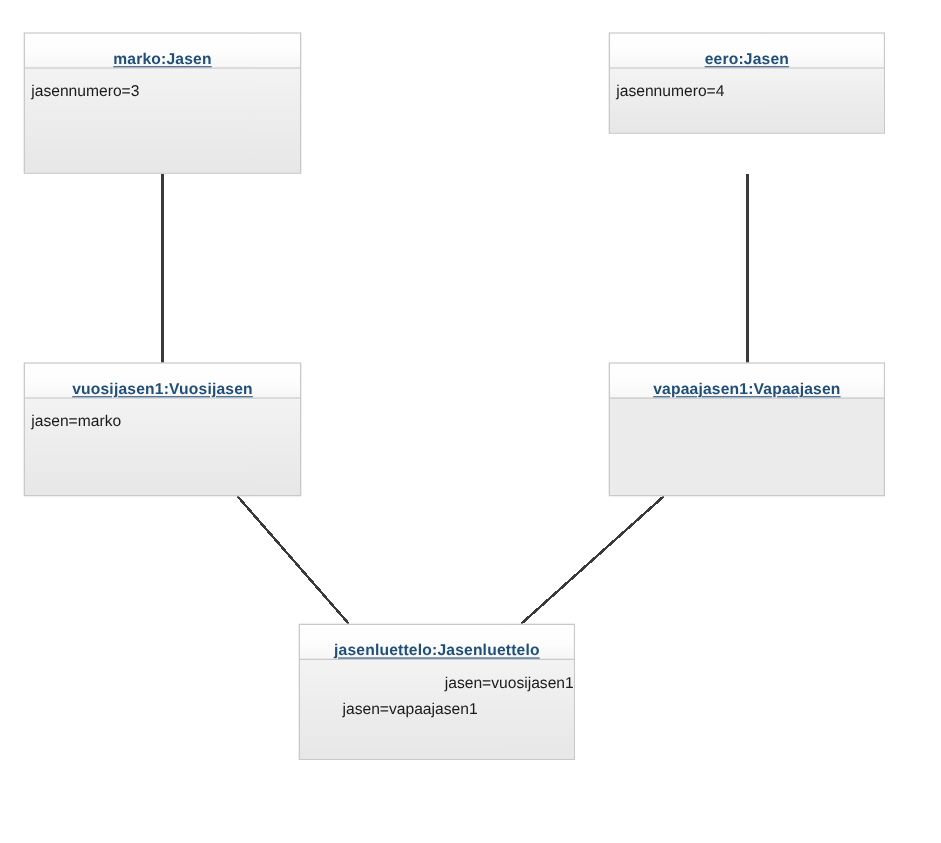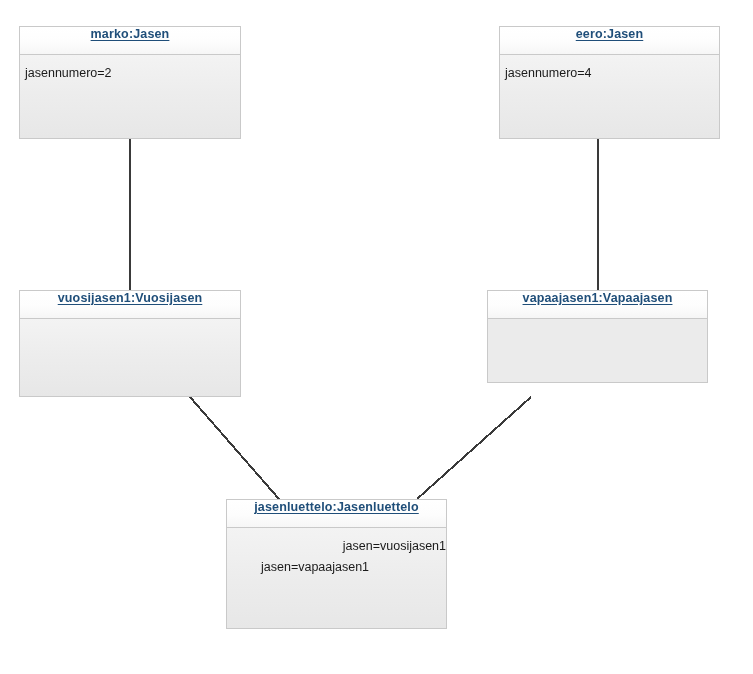--- a/index.html
+++ b/index.html
@@ -39,21 +39,21 @@
     background: #ebebeb;
     box-shadow: 0 0 0 0 transparent;
   }
 
   .uml-object-header {
     box-sizing: border-box;
     height: 28px;
     border-bottom: 1px solid #c9c9c9;
     background: linear-gradient(to bottom, #ffffff 0%, #fdfdfd 55%, #f6f6f6 100%);
     display: flex;
-    align-items: flex-start;
+    align-items: flex-end;
     justify-content: center;
     overflow: hidden;
   }
 
   .uml-object-title {
     font-size: 12.5px;
     font-weight: bold;
     color: #1f4e79;
     text-decoration: underline;
     text-underline-offset: 2px;
@@ -86,44 +86,45 @@
       <line x1="190" y1="397" x2="279" y2="499" stroke="#3a3a3a" stroke-width="2" shape-rendering="crispEdges"></line>
       <line x1="531" y1="397" x2="417" y2="499" stroke="#3a3a3a" stroke-width="2" shape-rendering="crispEdges"></line>
     </svg>
 
   <div id="objects-layer">
       <div class="uml-object" style="left: 19px; top: 26px; width: 222px; height: 113px; border-color: rgb(201, 201, 201);">
     <div class="uml-object-header" style="border-bottom-color: rgb(201, 201, 201);">
       <span class="uml-object-title" style="color: rgb(31, 78, 121);">marko:Jasen</span>
     </div>
     <div class="uml-object-body">
-          <div class="uml-attribute" style="color: rgb(26, 26, 26);">jasennumero=2</div>
+          <div class="uml-attribute" style="color: rgb(26, 26, 26);">jasennumero=3</div>
         </div>
   </div>
-      <div class="uml-object" style="left: 487px; top: 26px; width: 221px; height: 113px; border-color: rgb(201, 201, 201); margin-left: 12px;">
+      <div class="uml-object" style="left: 487px; top: 26px; width: 221px; height: 81px; border-color: rgb(201, 201, 201);">
     <div class="uml-object-header" style="border-bottom-color: rgb(201, 201, 201);">
       <span class="uml-object-title" style="color: rgb(31, 78, 121);">eero:Jasen</span>
     </div>
     <div class="uml-object-body">
           <div class="uml-attribute" style="color: rgb(26, 26, 26);">jasennumero=4</div>
         </div>
   </div>
       <div class="uml-object" style="left: 19px; top: 290px; width: 222px; height: 107px; border-color: rgb(201, 201, 201);">
     <div class="uml-object-header" style="border-bottom-color: rgb(201, 201, 201);">
       <span class="uml-object-title" style="color: rgb(31, 78, 121);">vuosijasen1:Vuosijasen</span>
     </div>
     <div class="uml-object-body">
+          <div class="uml-attribute" style="color: rgb(26, 26, 26);">jasen=marko</div>
         </div>
   </div>
-      <div class="uml-object" style="left: 487px; top: 290px; width: 221px; height: 93px; border-color: rgb(201, 201, 201);">
+      <div class="uml-object" style="left: 487px; top: 290px; width: 221px; height: 107px; border-color: rgb(201, 201, 201);">
     <div class="uml-object-header" style="border-bottom-color: rgb(201, 201, 201);">
       <span class="uml-object-title" style="color: rgb(31, 78, 121);">vapaajasen1:Vapaajasen</span>
     </div>
   </div>
-      <div class="uml-object" style="left: 226px; top: 499px; width: 221px; height: 130px; border-color: rgb(201, 201, 201);">
+      <div class="uml-object" style="left: 239px; top: 499px; width: 221px; height: 109px; border-color: rgb(201, 201, 201);">
     <div class="uml-object-header" style="border-bottom-color: rgb(201, 201, 201);">
       <span class="uml-object-title" style="color: rgb(31, 78, 121);">jasenluettelo:Jasenluettelo</span>
     </div>
     <div class="uml-object-body">
           <div class="uml-attribute" style="color: rgb(26, 26, 26); text-align: right;">jasen=vuosijasen1</div>
           <div class="uml-attribute" style="color: rgb(26, 26, 26); padding-left: 29px;">jasen=vapaajasen1</div>
         </div>
   </div>
     </div>
 

